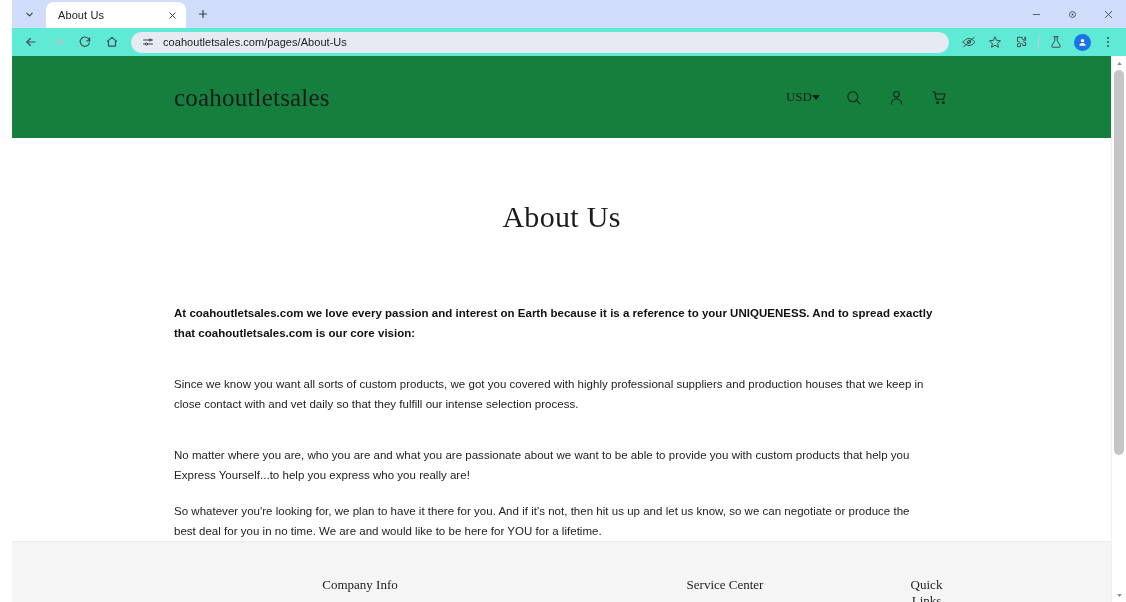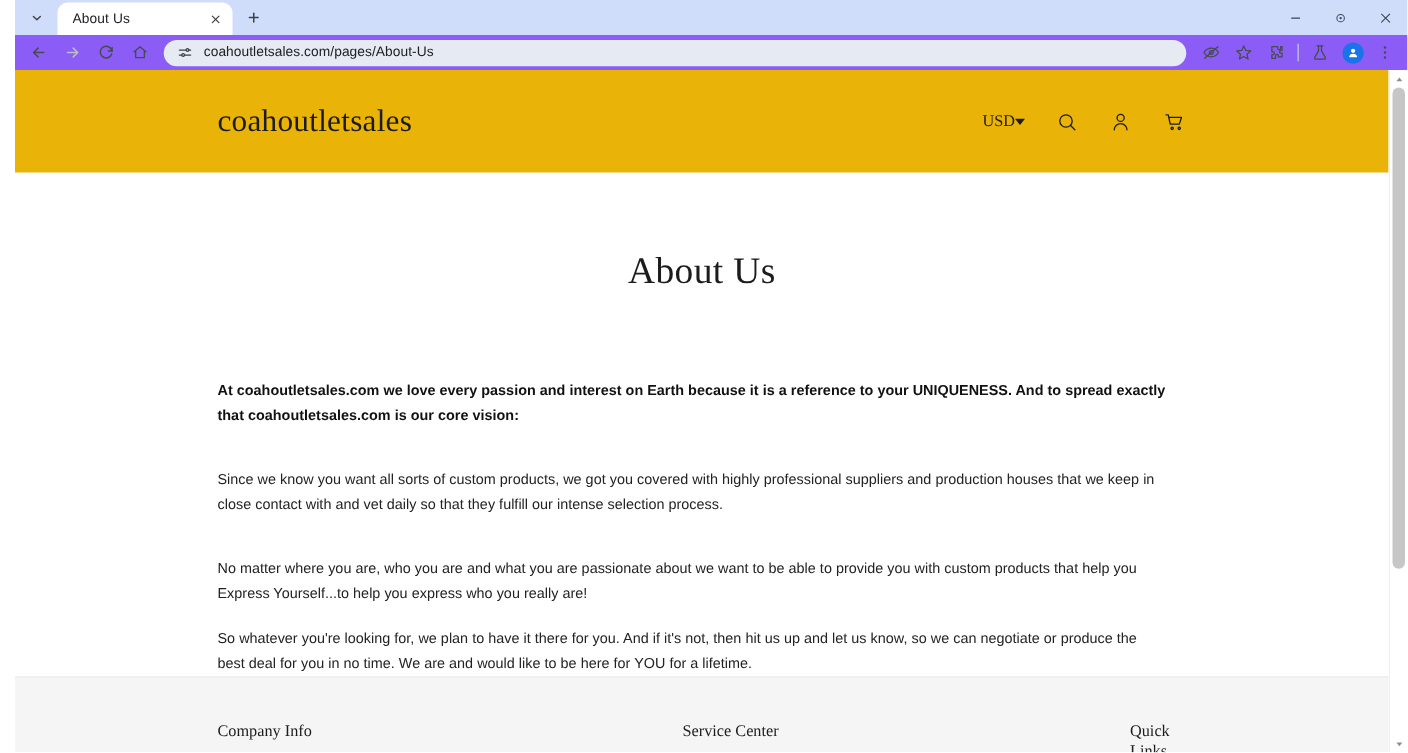--- a/index.html
+++ b/index.html
@@ -98,21 +98,21 @@
     width: 36px;
     height: 28px;
     display: flex;
     align-items: center;
     justify-content: center;
     color: #3f4450;
   }
 
   .toolbar {
     height: 28px;
-    background: #8b5cf6;
+    background: #5eead4;
     display: flex;
     align-items: center;
     padding: 0 6px;
     flex: 0 0 28px;
     gap: 2px;
   }
   .nav-btn {
     width: 25px;
     height: 25px;
     display: flex;
@@ -193,21 +193,21 @@
     overflow: hidden;
     background: #ffffff;
   }
 
   .site-header {
     height: 82px;
     display: flex;
     align-items: center;
     justify-content: space-between;
     padding: 0 162px 0 162px;
-    background: #eab308;
+    background: #15803d;
   }
   .logo {
     font-family: "Liberation Serif", serif;
     font-size: 25px;
     color: #1c1c1c;
     letter-spacing: 0.2px;
     line-height: 1;
   }
   .header-right {
     display: flex;
@@ -262,20 +262,21 @@
   .content p.gap-top { margin-top: 9px; }
 
   .site-footer {
     position: absolute;
     left: 0;
     right: 0;
     top: 485px;
     bottom: 0;
     background: #f5f5f5;
     border-top: 1px solid #ededed;
+    text-align: center;
   }
   .footer-cols {
     display: flex;
     padding: 35px 162px 0 162px;
   }
   .footer-col {
     font-family: "Liberation Serif", serif;
     font-size: 13px;
     color: #1c1c1c;
   }

